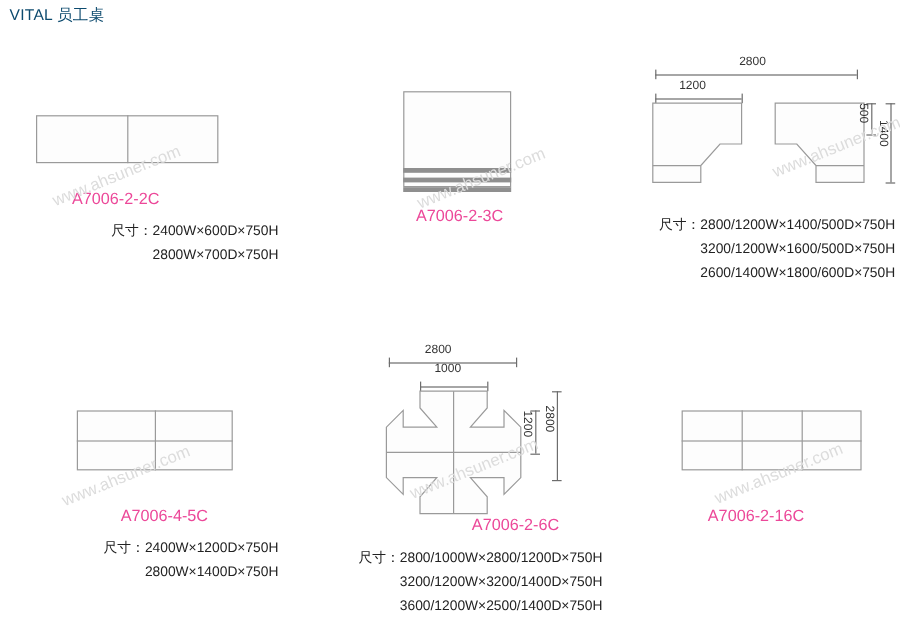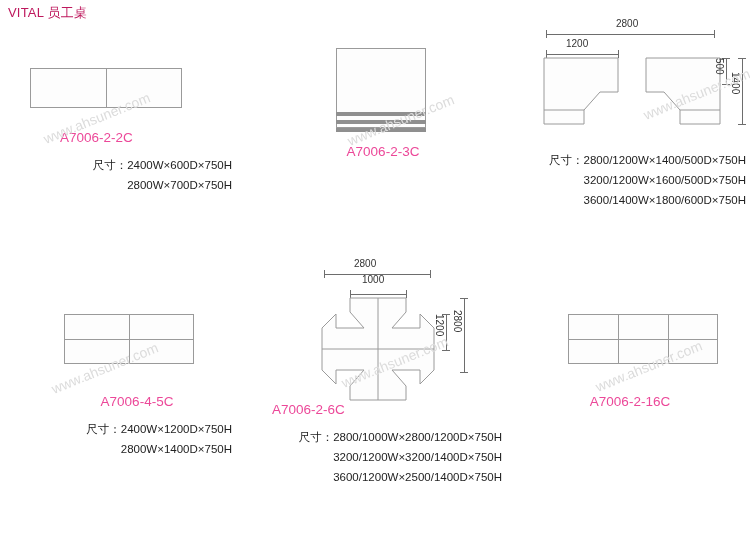--- a/index.html
+++ b/index.html
@@ -13,29 +13,30 @@
     font-family: "Liberation Sans", sans-serif;
     color: #1a1a1a;
     position: relative;
     overflow: hidden;
   }
   .page-title {
     position: absolute;
     left: 8px;
     top: 4px;
     font-size: 13px;
-    color: #be185d;
+    color: #0c4a6e;
     letter-spacing: 0.2px;
   }
   .item {
     position: absolute;
   }
   .figure {
     position: relative;
     width: 100%;
+    margin-top: 28px;
   }
   .code {
     text-align: center;
     font-size: 13.5px;
     color: #ec4899;
     margin-top: 6px;
   }
   .specs {
     margin-top: 10px;
     font-size: 11.5px;
@@ -173,21 +174,21 @@
     <div class="dim-vline" style="left:224px; top:40px; height:66px;"></div>
     <div class="tick-h" style="left:220px; top:40px; width:8px;"></div>
     <div class="tick-h" style="left:220px; top:106px; width:8px;"></div>
     <div class="dim-label vert" style="left:212px; top:54px;">1400</div>
 
     <div class="wm" style="left:122px; top:68px;">www.ahsuner.com</div>
   </div>
   <div class="specs">
     <div class="line">尺寸：2800/1200W×1400/500D×750H</div>
     <div class="line" style="padding-left:30px;">3200/1200W×1600/500D×750H</div>
-    <div class="line" style="padding-left:30px;">3600/1400W×1800/600D×750H</div>
+    <div class="line" style="padding-left:30px;">2600/1400W×1800/600D×750H</div>
   </div>
 </div>
 
 <div class="item" style="left:22px; top:300px; width:210px;">
   <div class="figure" style="height:100px;">
     <div class="box" style="left:42px; top:14px; width:130px; height:50px;"></div>
     <div class="hline" style="left:42px; top:39px; width:130px;"></div>
     <div class="vline" style="left:107px; top:14px; height:50px;"></div>
     <div class="wm" style="left:26px; top:60px;">www.ahsuner.com</div>
   </div>
@@ -222,21 +223,21 @@
     <div class="tick-h" style="left:170px; top:92px; width:8px;"></div>
     <div class="dim-label vert" style="left:162px; top:56px;">1200</div>
 
     <div class="dim-vline" style="left:192px; top:40px; height:74px;"></div>
     <div class="tick-h" style="left:188px; top:40px; width:8px;"></div>
     <div class="tick-h" style="left:188px; top:114px; width:8px;"></div>
     <div class="dim-label vert" style="left:180px; top:52px;">2800</div>
 
     <div class="wm" style="left:66px; top:96px;">www.ahsuner.com</div>
   </div>
-  <div class="code" style="margin-top:2px; text-align:left; padding-right:36px;">A7006-2-6C</div>
+  <div class="code" style="margin-top:2px; text-align:right; padding-right:36px;">A7006-2-6C</div>
   <div class="specs">
     <div class="line">尺寸：2800/1000W×2800/1200D×750H</div>
     <div class="line" style="padding-left:30px;">3200/1200W×3200/1400D×750H</div>
     <div class="line" style="padding-left:30px;">3600/1200W×2500/1400D×750H</div>
   </div>
 </div>
 
 <div class="item" style="left:540px; top:300px; width:210px;">
   <div class="figure" style="height:100px;">
     <div class="box" style="left:28px; top:14px; width:150px; height:50px;"></div>

